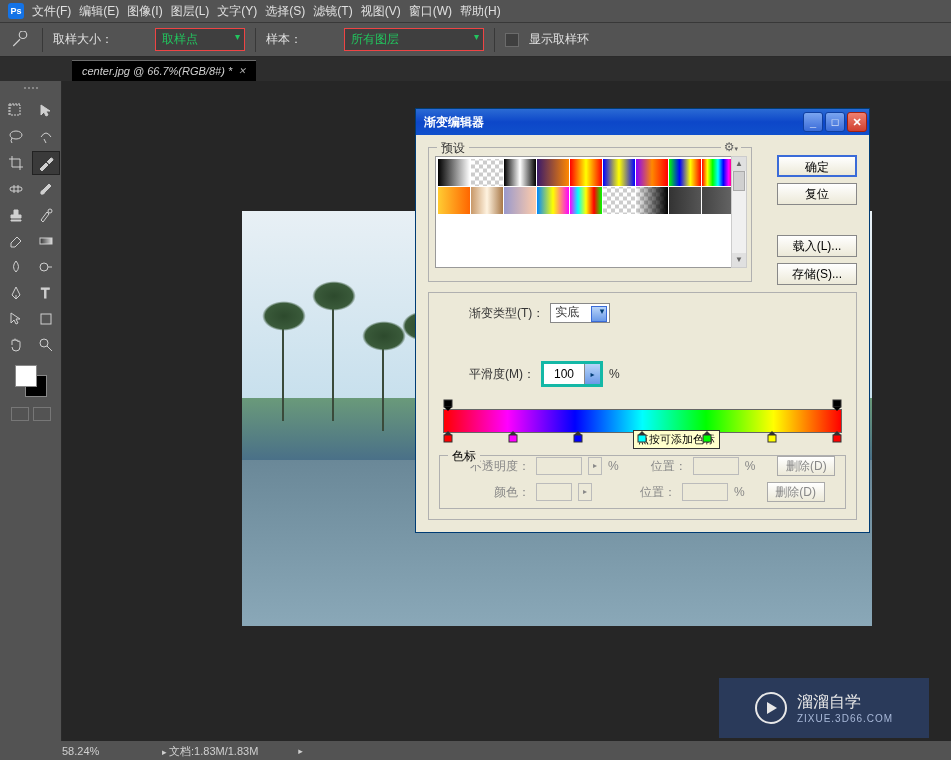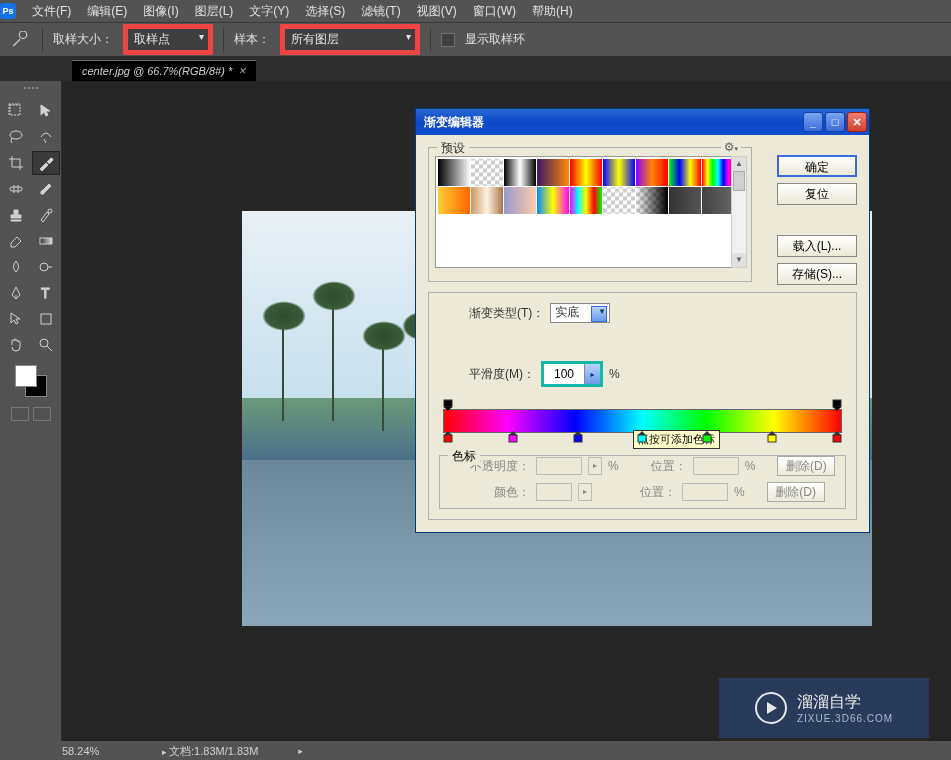--- a/index.html
+++ b/index.html
@@ -1,24 +1,24 @@
 <!DOCTYPE html>
 <html><head>
 <meta charset="utf-8">
 <style>
 * { margin: 0; padding: 0; box-sizing: border-box; font-family: "Microsoft YaHei", sans-serif; }
 body { background: #535353; width: 951px; height: 760px; overflow: hidden; position: relative; }
 
-.menubar { height: 22px; background: #535353; display: flex; align-items: center; gap: 16px; font-size: 12px; color: #e0e0e0; }
+.menubar { height: 22px; background: #535353; display: flex; align-items: center; padding-left: 8px; gap: 8px; font-size: 12px; color: #e0e0e0; }
 .menubar .ps-icon { width: 16px; height: 16px; background: #1473e6; border-radius: 3px; display: flex; align-items: center; justify-content: center; color: white; font-size: 9px; font-weight: bold; }
 .menubar span { cursor: default; }
 
 .optionsbar { height: 35px; background: #535353; border-top: 1px solid #383838; border-bottom: 1px solid #2a2a2a; display: flex; align-items: center; padding-left: 8px; gap: 10px; font-size: 12px; color: #e0e0e0; }
 .optionsbar .tool-icon { width: 24px; height: 24px; display: flex; align-items: center; justify-content: center; }
-.optionsbar .dropdown { background: #3f3f3f; border: 5px solid #ef4444; padding: 2px 18px 2px 6px; font-size: 12px; color: #e5e5e5; position: relative; }
+.optionsbar .dropdown { background: #3f3f3f; border: 1px solid #ef4444; padding: 2px 18px 2px 6px; font-size: 12px; color: #22c55e; position: relative; margin-left: 32px; }
 .optionsbar .dropdown::after { content: '▾'; position: absolute; right: 4px; font-size: 10px; }
 .optionsbar .checkbox { width: 14px; height: 14px; border: 1px solid #6b6b6b; background: #3f3f3f; }
 .sep { width: 1px; height: 24px; background: #383838; }
 
 .tabbar { height: 24px; background: #2d2d2d; display: flex; align-items: flex-end; padding-left: 72px; }
 .tab { background: #000000; color: #d0d0d0; font-size: 11px; padding: 4px 10px; display: flex; align-items: center; gap: 6px; border-top: 1px solid #6b6b6b; font-style: italic; }
 .tab .close { font-size: 9px; color: #aaa; }
 
 .workspace { display: flex; height: 660px; }
 .toolbox { width: 62px; background: #535353; border-right: 1px solid #2a2a2a; padding-top: 6px; }

